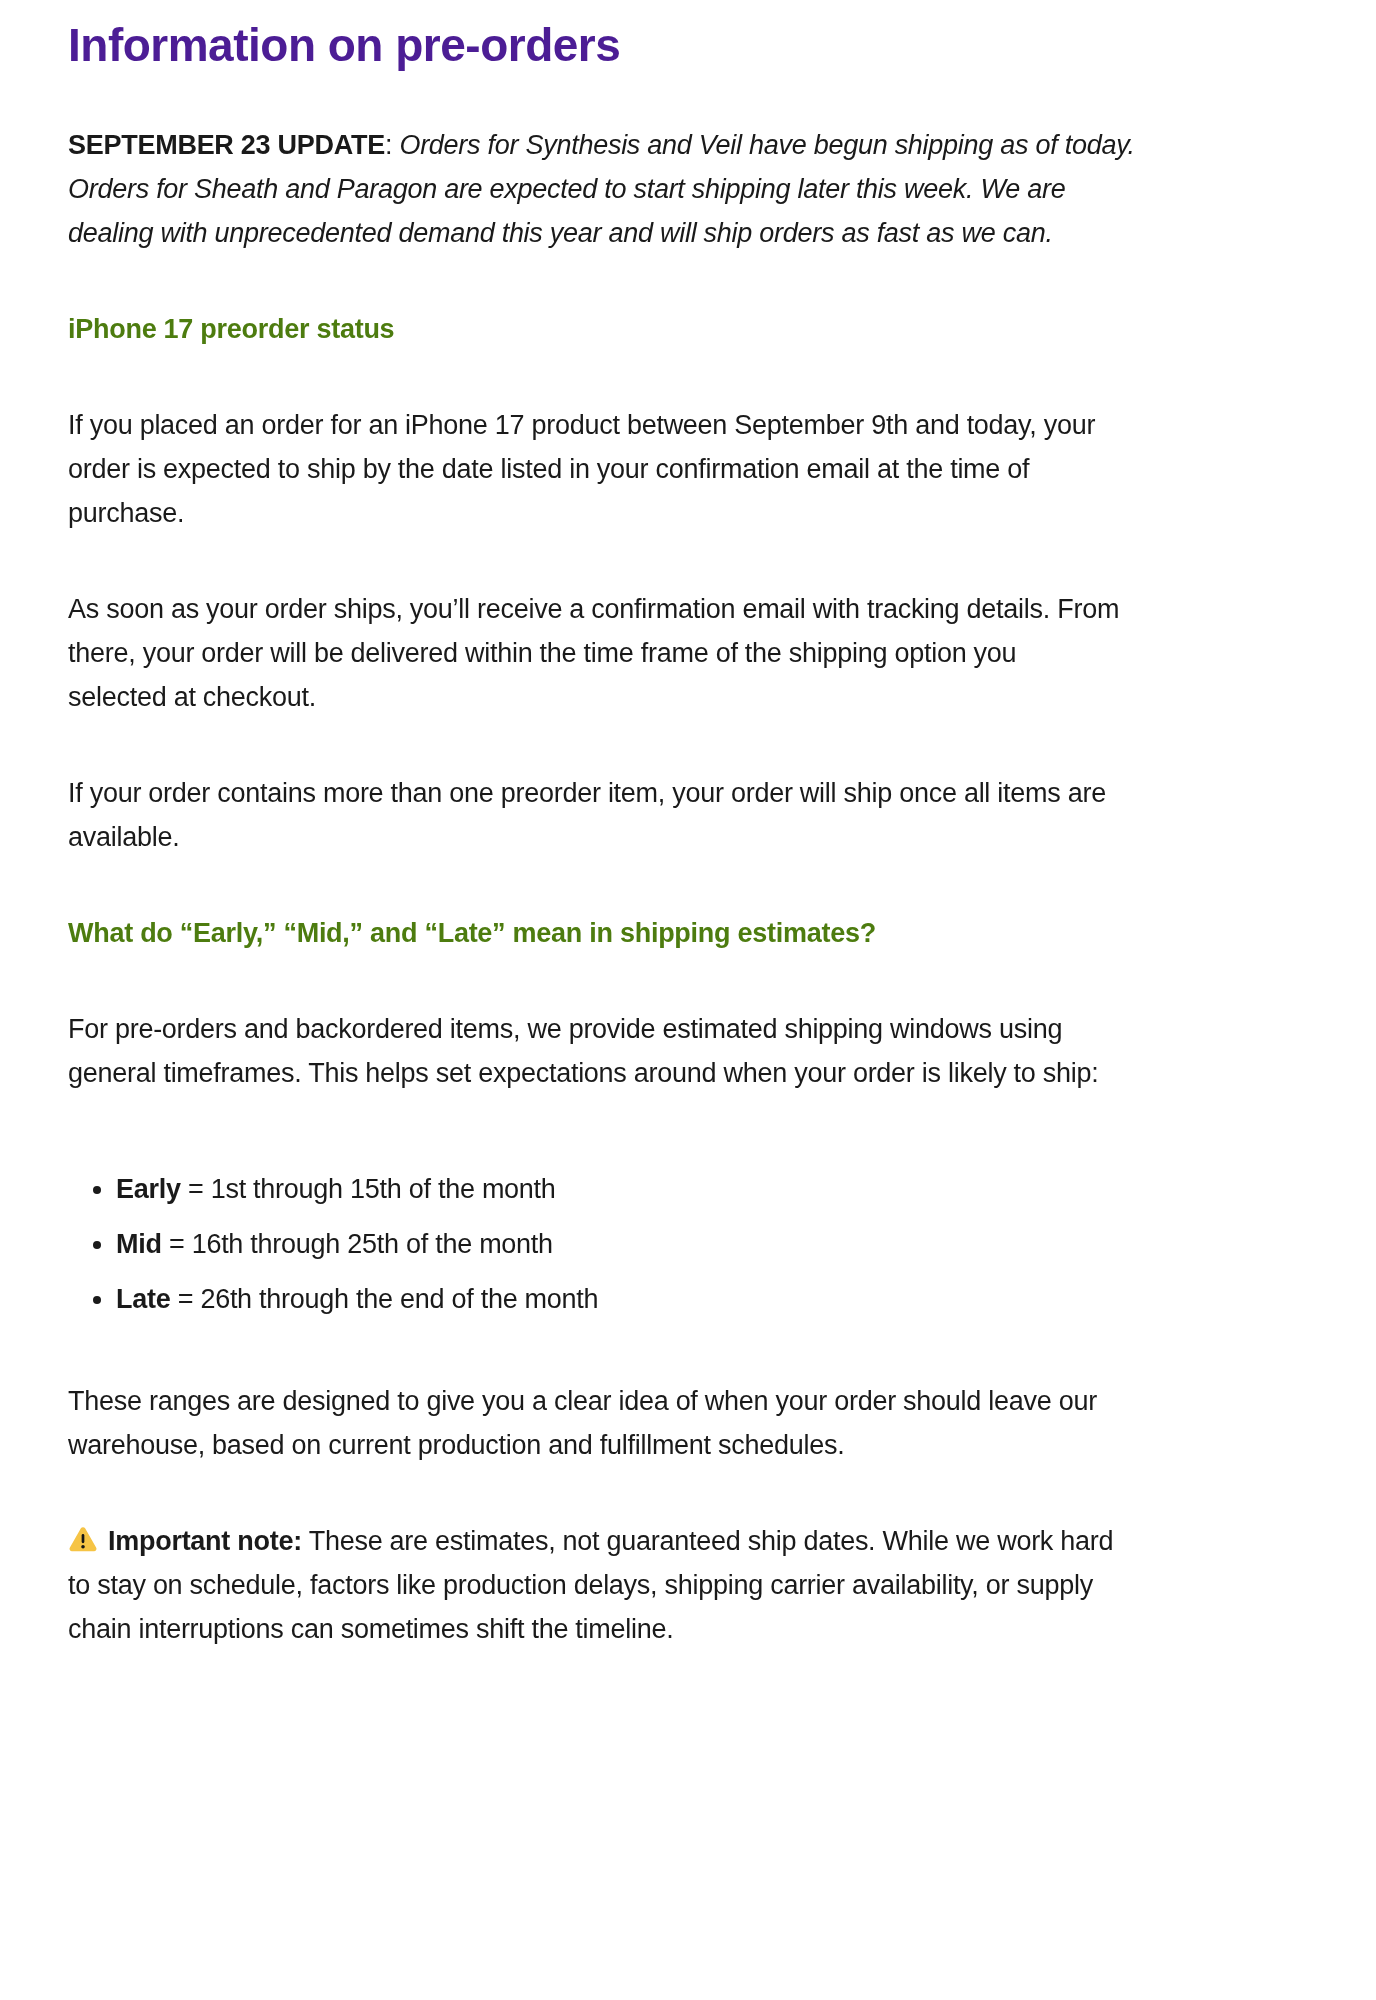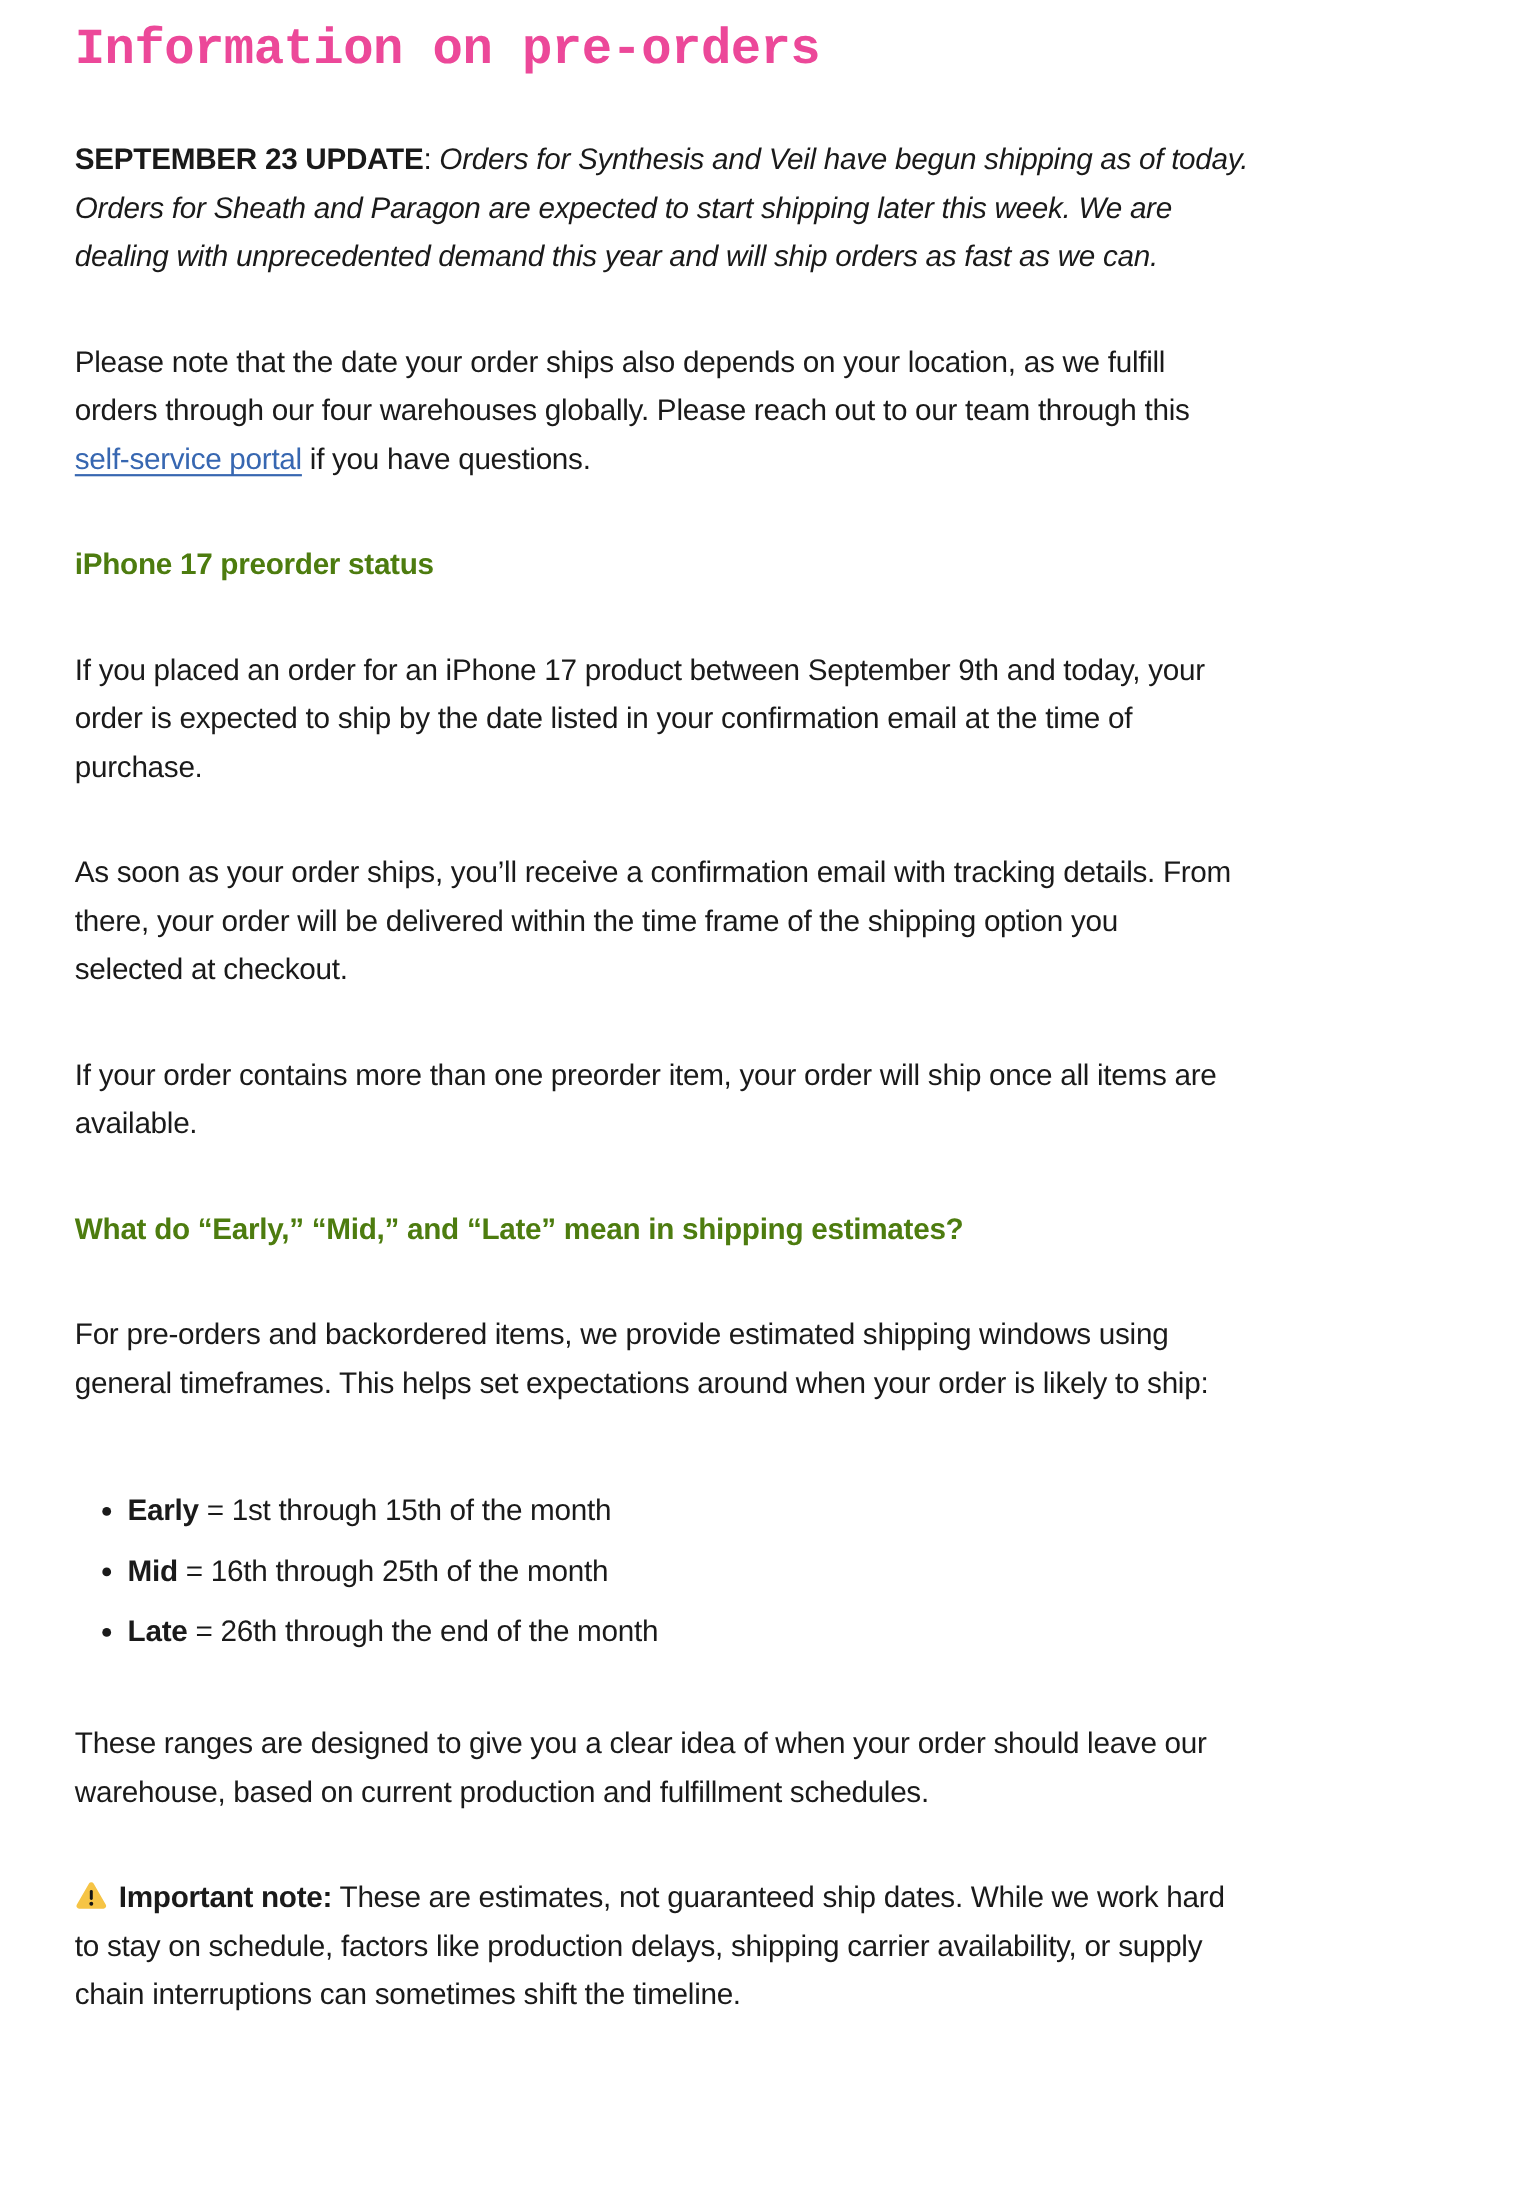--- a/index.html
+++ b/index.html
@@ -21,22 +21,21 @@
   }
   .content {
     max-width: 1245px;
   }
   h1 {
     font-size: 46px;
     line-height: 1.2;
     font-weight: 700;
     letter-spacing: -0.5px;
     margin: 0 0 50px 0;
-    color: #ec4899;
-    font-family: Liberation Mono, monospace;
+    color: #4c1d95;
   }
   h2 {
     font-size: 27px;
     line-height: 44px;
     font-weight: 700;
     margin: 0 0 52px 0;
     color: #4d7c0f;
   }
   p.para {
     margin: 0 0 52px 0;
@@ -71,23 +70,20 @@
 
 <div class="page">
   <div class="content">
 
     <h1>Information on pre-orders</h1>
 
     <p class="para"><strong>SEPTEMBER 23 UPDATE</strong><span>: </span><em>Orders for Synthesis and Veil have begun shipping as of today.
 Orders for Sheath and Paragon are expected to start shipping later this week. We are
 dealing with unprecedented demand this year and will ship orders as fast as we can.</em></p>
 
-    <p class="para"><span>Please note that the date your order ships also depends on your location, as we fulfill
-orders through our four warehouses globally. Please reach out to our team through this
-</span><a href="#" class="portal-link">self-service portal</a><span> if you have questions.</span></p>
 
     <h2>iPhone 17 preorder status</h2>
 
     <p class="para">If you placed an order for an iPhone 17 product between September 9th and today, your
 order is expected to ship by the date listed in your confirmation email at the time of
 purchase.</p>
 
     <p class="para">As soon as your order ships, you’ll receive a confirmation email with tracking details. From
 there, your order will be delivered within the time frame of the shipping option you
 selected at checkout.</p>

